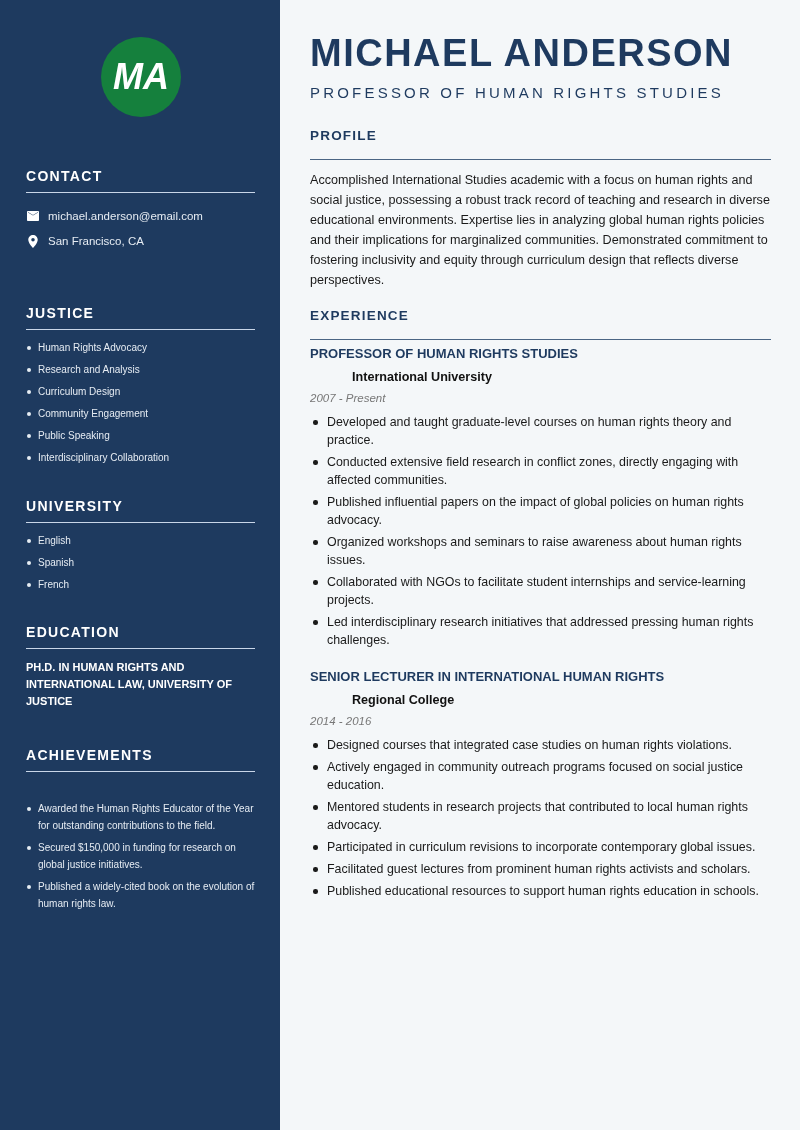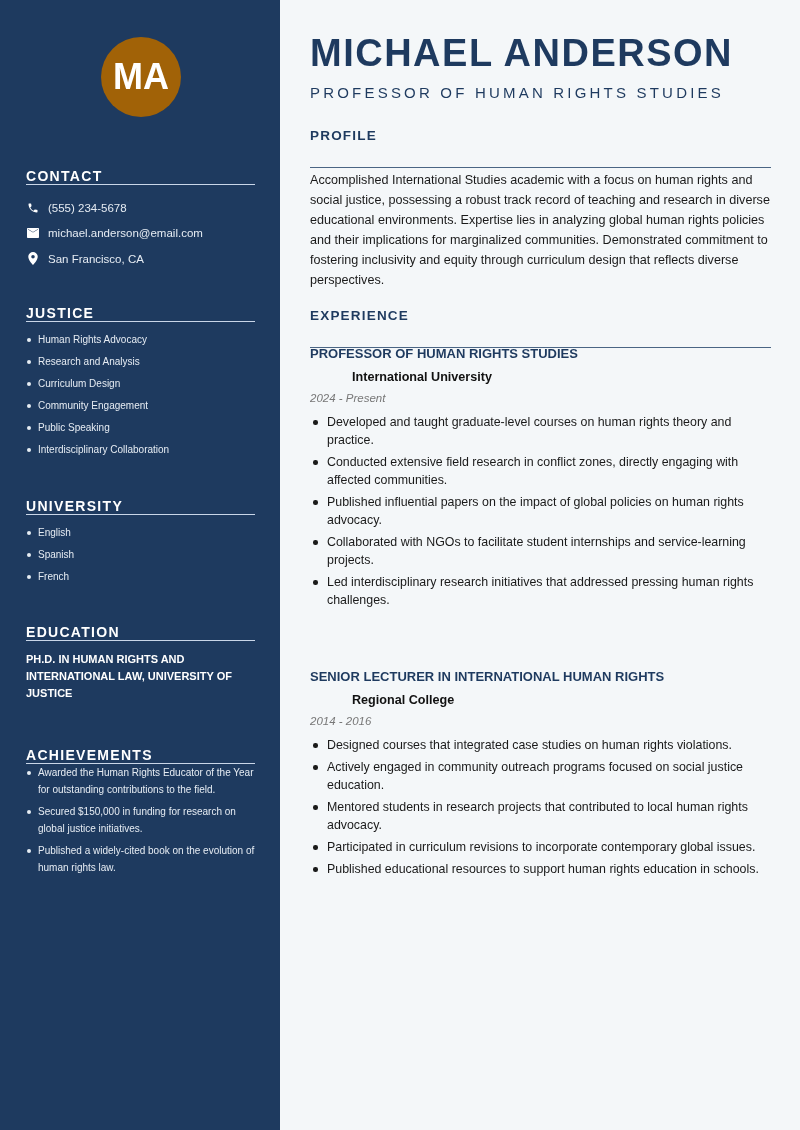--- a/index.html
+++ b/index.html
@@ -9,28 +9,28 @@
     background: #f4f7f9;
     position: relative;
     overflow: hidden;
   }
   .sidebar {
     position: absolute; left: 0; top: 0; width: 280px; height: 1130px;
     background: #1e3a5f; color: #ffffff;
   }
   .avatar {
     position: absolute; left: 101px; top: 37px; width: 80px; height: 80px;
-    border-radius: 50%; background: #a16207;
+    border-radius: 50%; background: #15803d;
     display: flex; align-items: center; justify-content: center;
-    color: #fff; font-weight: bold; font-size: 36px; letter-spacing: 0px;
+    color: #fff; font-weight: bold; font-size: 36px; letter-spacing: 0px; font-style: italic;
   }
   .side-section { position: absolute; left: 26px; width: 229px; }
   .side-title {
     font-size: 14px; font-weight: bold; letter-spacing: 1.3px;
-    color: #ffffff; 
+    color: #ffffff; padding-bottom: 8px;
     border-bottom: 1.5px solid #c9d6e8;
   }
   .contact-list { list-style: none; margin-top: 10px; }
   .contact-list li {
     display: flex; align-items: center; height: 25.5px;
     font-size: 11.5px; color: #e6ecf3;
   }
   .contact-list .ic { width: 14px; height: 14px; margin-right: 8px; display: inline-flex; align-items: center; justify-content: center; }
   .bullet-list { list-style: none; margin-top: 9px; }
   .bullet-list li {
@@ -50,21 +50,21 @@
     position: absolute; top: 32px; left: 0; font-size: 38px; font-weight: bold;
     color: #1e3a5f; letter-spacing: 1.5px; white-space: nowrap;
   }
   .subtitle {
     position: absolute; top: 84px; left: 0; font-size: 15px; color: #1e3a5f;
     letter-spacing: 3.2px; white-space: nowrap;
   }
   .sec-title {
     position: absolute; left: 0; width: 461px;
     font-size: 13.5px; font-weight: bold; letter-spacing: 1.2px; color: #1e3a5f;
-    padding-bottom: 24px; border-bottom: 1.5px solid #4a6584;
+    padding-bottom: 16px; border-bottom: 1.5px solid #4a6584;
   }
   .profile-text {
     position: absolute; left: 0; top: 170px; width: 461px;
     font-size: 12.6px; line-height: 20px; color: #1a1a1a;
   }
   .job { position: absolute; left: 0; width: 461px; }
   .job-title { font-size: 13px; font-weight: bold; color: #1e3a5f; line-height: 18px; }
   .job-org { font-size: 12.6px; font-weight: bold; color: #111; margin-top: 5px; line-height: 18px; padding-left: 42px; }
   .job-dates { font-size: 11.5px; font-style: italic; color: #777; margin-top: 3px; line-height: 18px; }
   .job-list { list-style: none; margin-top: 6px; }
@@ -81,28 +81,20 @@
 <body>
 
 <div class="sidebar">
   <div class="avatar">
     <span>MA</span>
   </div>
 
   <div class="side-section" style="top:168px;">
     <div class="side-title">CONTACT</div>
     <ul class="contact-list">
-      <li>
-        <span class="ic">
-          <svg width="12" height="12" viewBox="0 0 24 24">
-              <path fill="#fff" d="M6.6 10.8c1.4 2.8 3.8 5.1 6.6 6.6l2.2-2.2c.3-.3.7-.4 1-.2 1.1.4 2.3.6 3.6.6.6 0 1 .4 1 1V20c0 .6-.4 1-1 1C10.6 21 3 13.4 3 4c0-.6.4-1 1-1h3.5c.6 0 1 .4 1 1 0 1.3.2 2.5.6 3.6.1.3 0 .7-.2 1l-2.3 2.2z"></path>
-            </svg>
-        </span>
-        <span>(555) 234-5678</span>
-      </li>
       <li>
         <span class="ic">
           <svg width="12" height="10" viewBox="0 0 24 20">
               <path fill="#fff" d="M2 0h20c1.1 0 2 .9 2 2v16c0 1.1-.9 2-2 2H2c-1.1 0-2-.9-2-2V2C0 .9.9 0 2 0zm10 9l10-6V2L12 8 2 2v1l10 6z"></path>
             </svg>
         </span>
         <span>michael.anderson@email.com</span>
       </li>
       <li>
         <span class="ic">
@@ -136,55 +128,57 @@
     </ul>
   </div>
 
   <div class="side-section" style="top:624px;">
     <div class="side-title">EDUCATION</div>
     <div class="edu-text">PH.D. IN HUMAN RIGHTS AND INTERNATIONAL LAW, UNIVERSITY OF JUSTICE</div>
   </div>
 
   <div class="side-section" style="top:747px;">
     <div class="side-title">ACHIEVEMENTS</div>
-    <ul class="bullet-list" style="margin-top:0;">
+    <ul class="bullet-list" style="margin-top:28px;">
       <li>Awarded the Human Rights Educator of the Year for outstanding contributions to the field.</li>
       <li>Secured $150,000 in funding for research on global justice initiatives.</li>
       <li>Published a widely-cited book on the evolution of human rights law.</li>
     </ul>
   </div>
 </div>
 
 <div class="main">
   <div class="name">MICHAEL ANDERSON</div>
   <div class="subtitle">PROFESSOR OF HUMAN RIGHTS STUDIES</div>
 
   <div class="sec-title" style="top:128px;">PROFILE</div>
   <div class="profile-text">Accomplished International Studies academic with a focus on human rights and social justice, possessing a robust track record of teaching and research in diverse educational environments. Expertise lies in analyzing global human rights policies and their implications for marginalized communities. Demonstrated commitment to fostering inclusivity and equity through curriculum design that reflects diverse perspectives.</div>
 
   <div class="sec-title" style="top:308px;">EXPERIENCE</div>
 
   <div class="job" style="top:345px;">
     <div class="job-title">PROFESSOR OF HUMAN RIGHTS STUDIES</div>
     <div class="job-org">International University</div>
-    <div class="job-dates">2024 - Present</div>
+    <div class="job-dates">2007 - Present</div>
     <ul class="job-list">
       <li>Developed and taught graduate-level courses on human rights theory and practice.</li>
       <li>Conducted extensive field research in conflict zones, directly engaging with affected communities.</li>
       <li>Published influential papers on the impact of global policies on human rights advocacy.</li>
+      <li>Organized workshops and seminars to raise awareness about human rights issues.</li>
       <li>Collaborated with NGOs to facilitate student internships and service-learning projects.</li>
       <li>Led interdisciplinary research initiatives that addressed pressing human rights challenges.</li>
     </ul>
   </div>
 
   <div class="job" style="top:668px;">
     <div class="job-title">SENIOR LECTURER IN INTERNATIONAL HUMAN RIGHTS</div>
     <div class="job-org">Regional College</div>
     <div class="job-dates">2014 - 2016</div>
     <ul class="job-list">
       <li>Designed courses that integrated case studies on human rights violations.</li>
       <li>Actively engaged in community outreach programs focused on social justice education.</li>
       <li>Mentored students in research projects that contributed to local human rights advocacy.</li>
       <li>Participated in curriculum revisions to incorporate contemporary global issues.</li>
+      <li>Facilitated guest lectures from prominent human rights activists and scholars.</li>
       <li>Published educational resources to support human rights education in schools.</li>
     </ul>
   </div>
 </div>
 
 </body></html>

